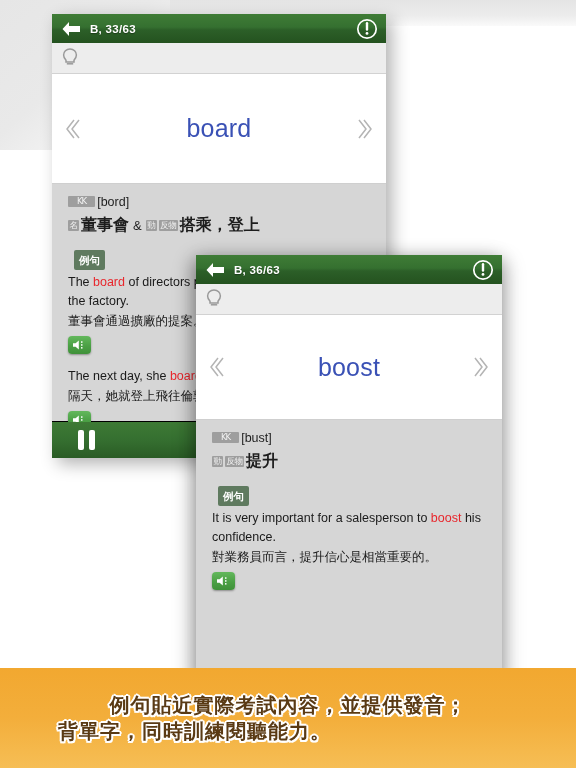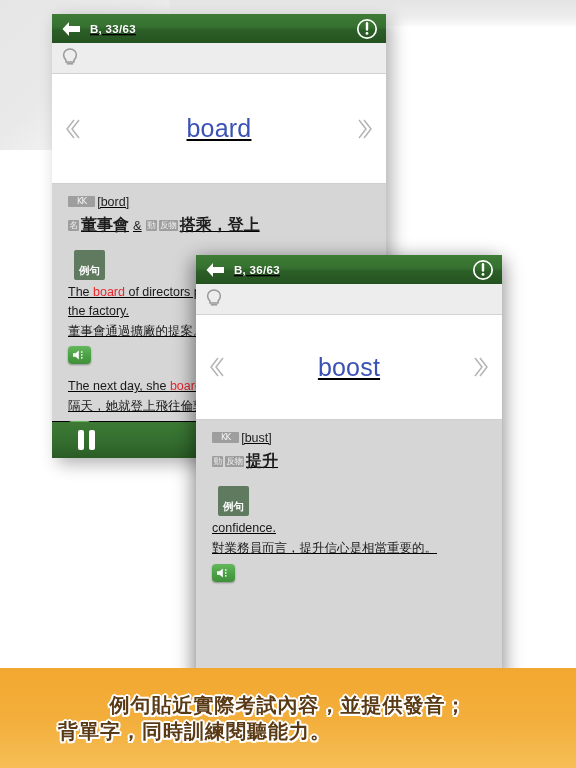--- a/index.html
+++ b/index.html
@@ -15,21 +15,21 @@
   .backdrop-tl {
     position:absolute; left:0; top:0; width:170px; height:150px;
     background: linear-gradient(to bottom right, #e6e6e6 0%, #e9e9e9 45%, #f7f7f7 80%, #ffffff 100%);
   }
   .backdrop-top {
     position:absolute; left:0; top:0; width:576px; height:26px;
     background: linear-gradient(to bottom, #e4e4e4 0%, #ececec 60%, #fafafa 100%);
   }
 
   
-  .card { position:absolute; background:#000000; overflow:hidden;text-decoration:underline; }
+  .card { position:absolute; background:#000000; overflow:hidden; }
   .card-back  { left:52px;  top:14px;  width:334px; height:444px;
                 box-shadow: 6px 6px 16px rgba(0,0,0,0.30); }
   .card-front { left:196px; top:255px; width:306px; height:425px;
                 box-shadow: -4px 4px 18px rgba(0,0,0,0.33), 4px 6px 18px rgba(0,0,0,0.25); }
 
   
   .appbar {
     position:relative; height:29px; width:100%;
     background: linear-gradient(to bottom, #3f7c36 0%, #357030 45%, #2c5f28 55%, #24521f 100%);
     display:flex; align-items:center; padding:0 8px;
@@ -84,21 +84,21 @@
     vertical-align:2px; margin-right:2px; letter-spacing:-.5px;
     font-family:"DejaVu Sans", sans-serif;
   }
   .chip.kk { letter-spacing:-1px; padding:0 9px; }
   .cn { font-family:"DejaVu Sans", sans-serif; font-weight:bold; font-size:16px; }
 
   
   .ex-label {
     display:inline-block; background:#5f7a5f; color:#ffffff;
     font-family:"DejaVu Sans", sans-serif; font-size:10.5px; font-weight:bold;
-    padding:12px 5px 2px; border-radius:2px; margin:12px 8px 3px 6px;
+    padding:2px 5px 2px; border-radius:2px; margin:12px 8px 3px 6px;
   }
   .ex-en { font-size:12.5px; line-height:1.5; color:#1a1a1a; }
   .ex-en .hl { color:#e8262c; }
   .ex-cn { font-family:"DejaVu Sans", sans-serif; font-size:12.5px; line-height:1.55; color:#1a1a1a; }
 
   .speaker-btn {
     width:23px; height:18px; border-radius:4px; margin-top:6px;
     background: linear-gradient(to bottom, #63b85c 0%, #4ba045 55%, #3f9139 100%);
     box-shadow: 0 1px 2px rgba(0,0,0,.35);
     display:flex; align-items:center; justify-content:center; cursor:pointer;
@@ -290,20 +290,21 @@
         <span class="chip kk">KK</span><span>[bust]</span>
       </div>
 
       <div class="defline">
         <span class="chip">動</span><span class="chip">反物</span><span class="cn">提升</span>
       </div>
 
       <div class="ex-label">例句</div>
 
       <div>
+        <div class="ex-en"><span>It is very important for a salesperson to </span><span class="hl">boost</span><span> his</span></div>
         <div class="ex-en">confidence.</div>
         <div class="ex-cn">對業務員而言，提升信心是相當重要的。</div>
         <div class="speaker-btn">
           <svg width="16" height="12" viewBox="0 0 16 12">
             <path d="M1 4.3 L3.6 4.3 L6.8 1.6 L6.8 10.4 L3.6 7.7 L1 7.7 Z" fill="#ffffff"></path>
             <rect x="9" y="2.3" width="1.5" height="1.5" fill="#ffffff"></rect>
             <rect x="9" y="5.2" width="1.5" height="1.5" fill="#ffffff"></rect>
             <rect x="9" y="8.1" width="1.5" height="1.5" fill="#ffffff"></rect>
           </svg>
         </div>

